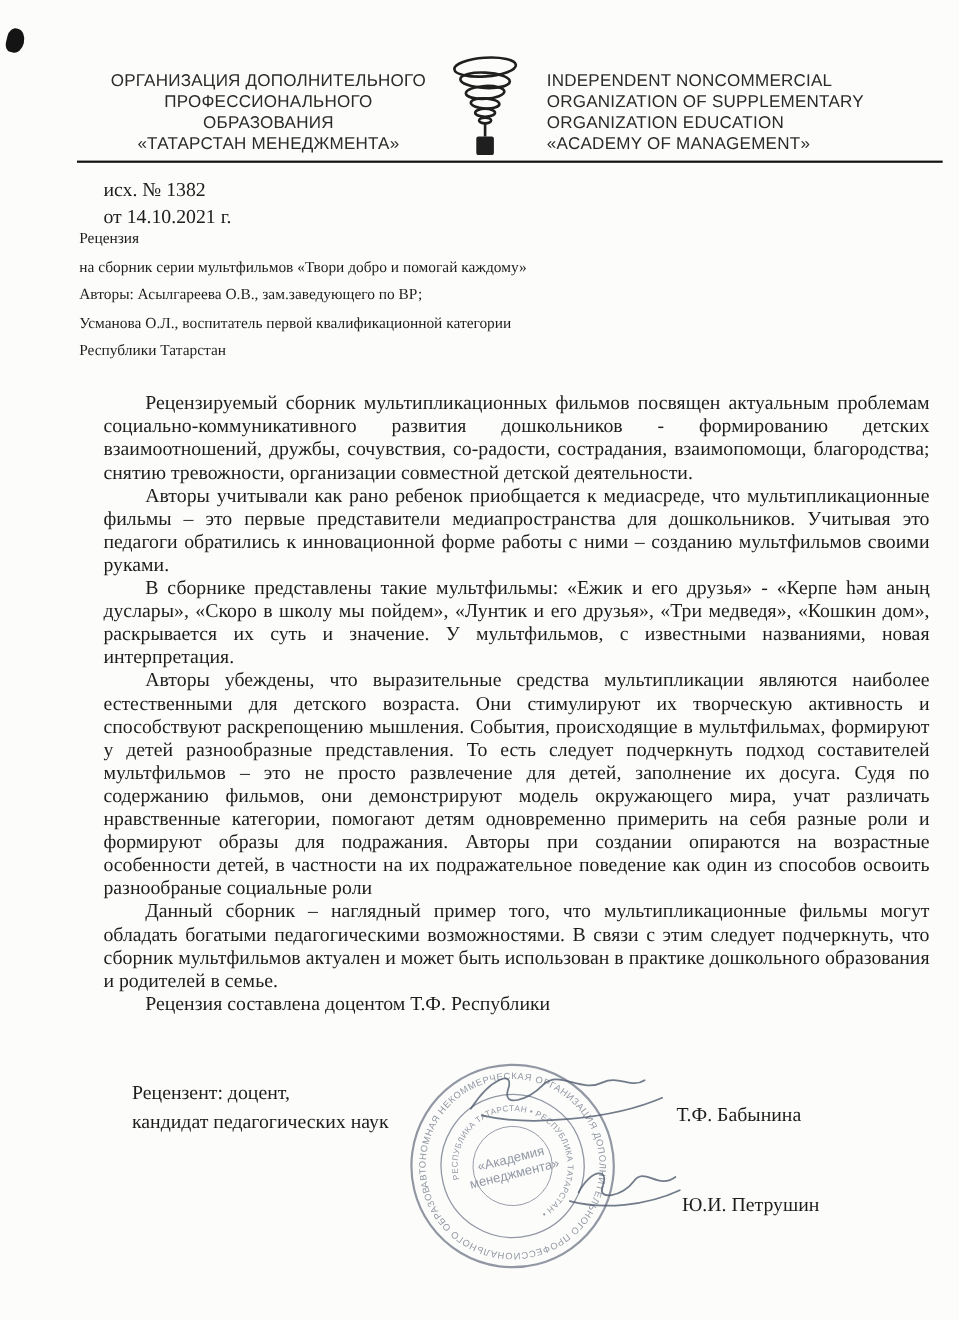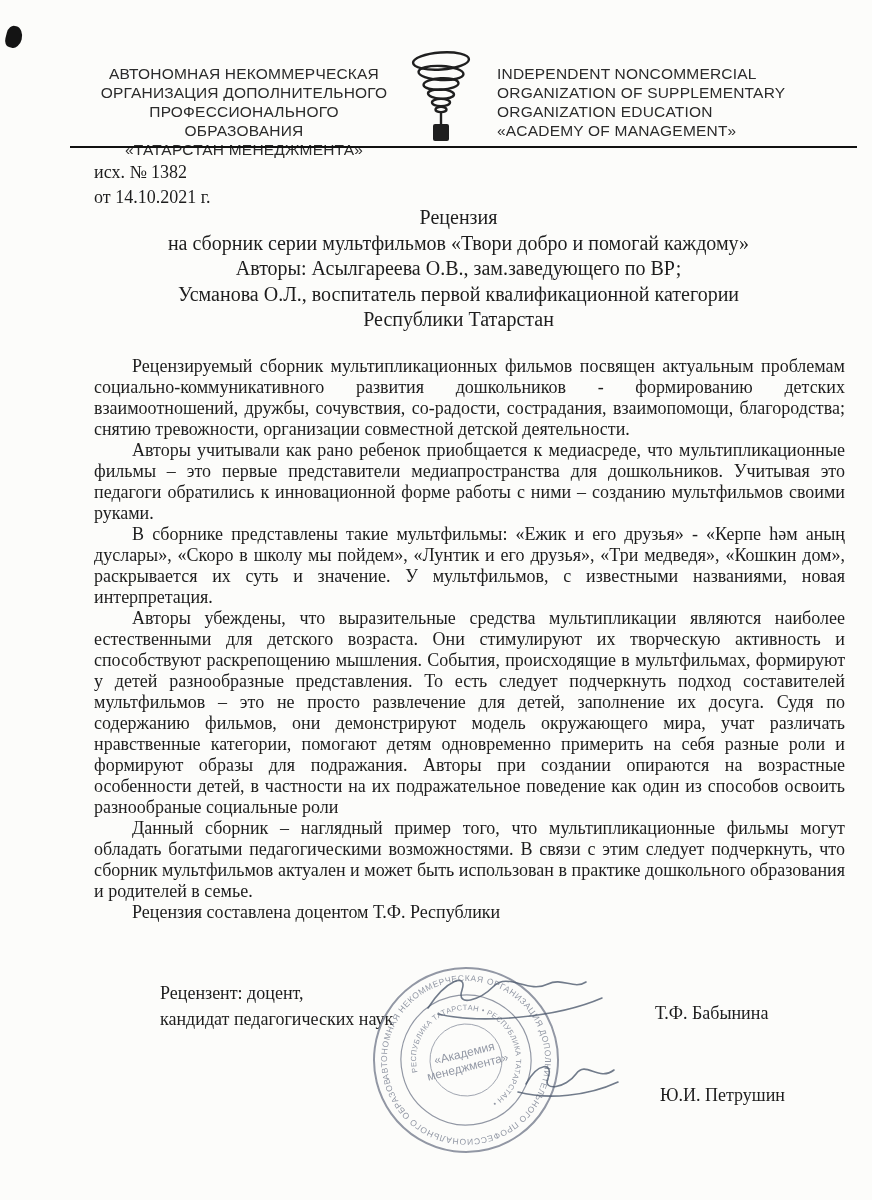--- a/index.html
+++ b/index.html
@@ -15,29 +15,29 @@
   
   .org{position:absolute;top:64px;font-family:"Liberation Sans", sans-serif;
        font-size:15.5px;line-height:19px;color:#2b2b2b;letter-spacing:.2px;}
   .org-ru{left:88px;width:312px;text-align:center;}
   .org-en{left:497px;width:300px;text-align:left;}
   .logo{position:absolute;left:404px;top:48px;width:74px;height:100px;}
   .rule{position:absolute;top:146px;left:70px;right:15px;border-top:2.5px solid #111;}
   
   .ref{position:absolute;left:94px;top:160px;font-size:18px;line-height:25px;}
   
-  .title{position:absolute;left:72px;right:27px;top:205px;text-align:center;
-         font-size:20px;line-height:25.5px;}
+  .title{position:absolute;left:72px;right:27px;top:205px;
+         font-size:14px;line-height:25.5px;}
   
   .body-text{position:absolute;left:94px;right:27px;top:356px;
              font-size:18px;line-height:21px;text-align:justify;}
   .body-text p{margin:0;text-indent:38px;}
   .body-text p.closing{text-align:left;}
   
-  .sig{position:absolute;font-size:18px;line-height:26px;margin-left:40px;}
+  .sig{position:absolute;font-size:18px;line-height:26px;}
   .sig-reviewer-role{left:120px;top:980px;}
   .sig-reviewer-name{left:615px;top:1000px;}
   .sig-rector-role{left:120px;top:1068px;}
   .sig-rector-name{left:620px;top:1082px;}
   
   .stamp{position:absolute;left:368px;top:962px;width:196px;height:196px;
          transform:rotate(-14deg);opacity:.82;}
   .stamp text{font-family:"Liberation Sans", sans-serif;fill:#7b8292;}
   .stamp .ring-t{font-size:8.5px;letter-spacing:.6px;}
   .stamp .ring-t2{font-size:7.5px;letter-spacing:.4px;}
@@ -48,21 +48,20 @@
                   stroke-linecap:round;stroke-linejoin:round;}
 </style>
 </head>
 <body>
 
 <div class="page">
 
   <div class="scan-artifact"></div>
 
   <div class="org org-ru">
-    <div>АВТОНОМНАЯ НЕКОММЕРЧЕСКАЯ</div>
     <div>ОРГАНИЗАЦИЯ ДОПОЛНИТЕЛЬНОГО</div>
     <div>ПРОФЕССИОНАЛЬНОГО ОБРАЗОВАНИЯ</div>
     <div>«ТАТАРСТАН МЕНЕДЖМЕНТА»</div>
   </div>
 
   <div class="logo">
     <svg width="74" height="100" viewBox="0 0 74 100">
       <g fill="none" stroke="#1f1f1f" stroke-width="2.4">
         <ellipse cx="37" cy="13" rx="28" ry="8.5" transform="rotate(-4 37 13)"></ellipse>
         <ellipse cx="37" cy="25" rx="22.5" ry="7" transform="rotate(3 37 25)"></ellipse>

